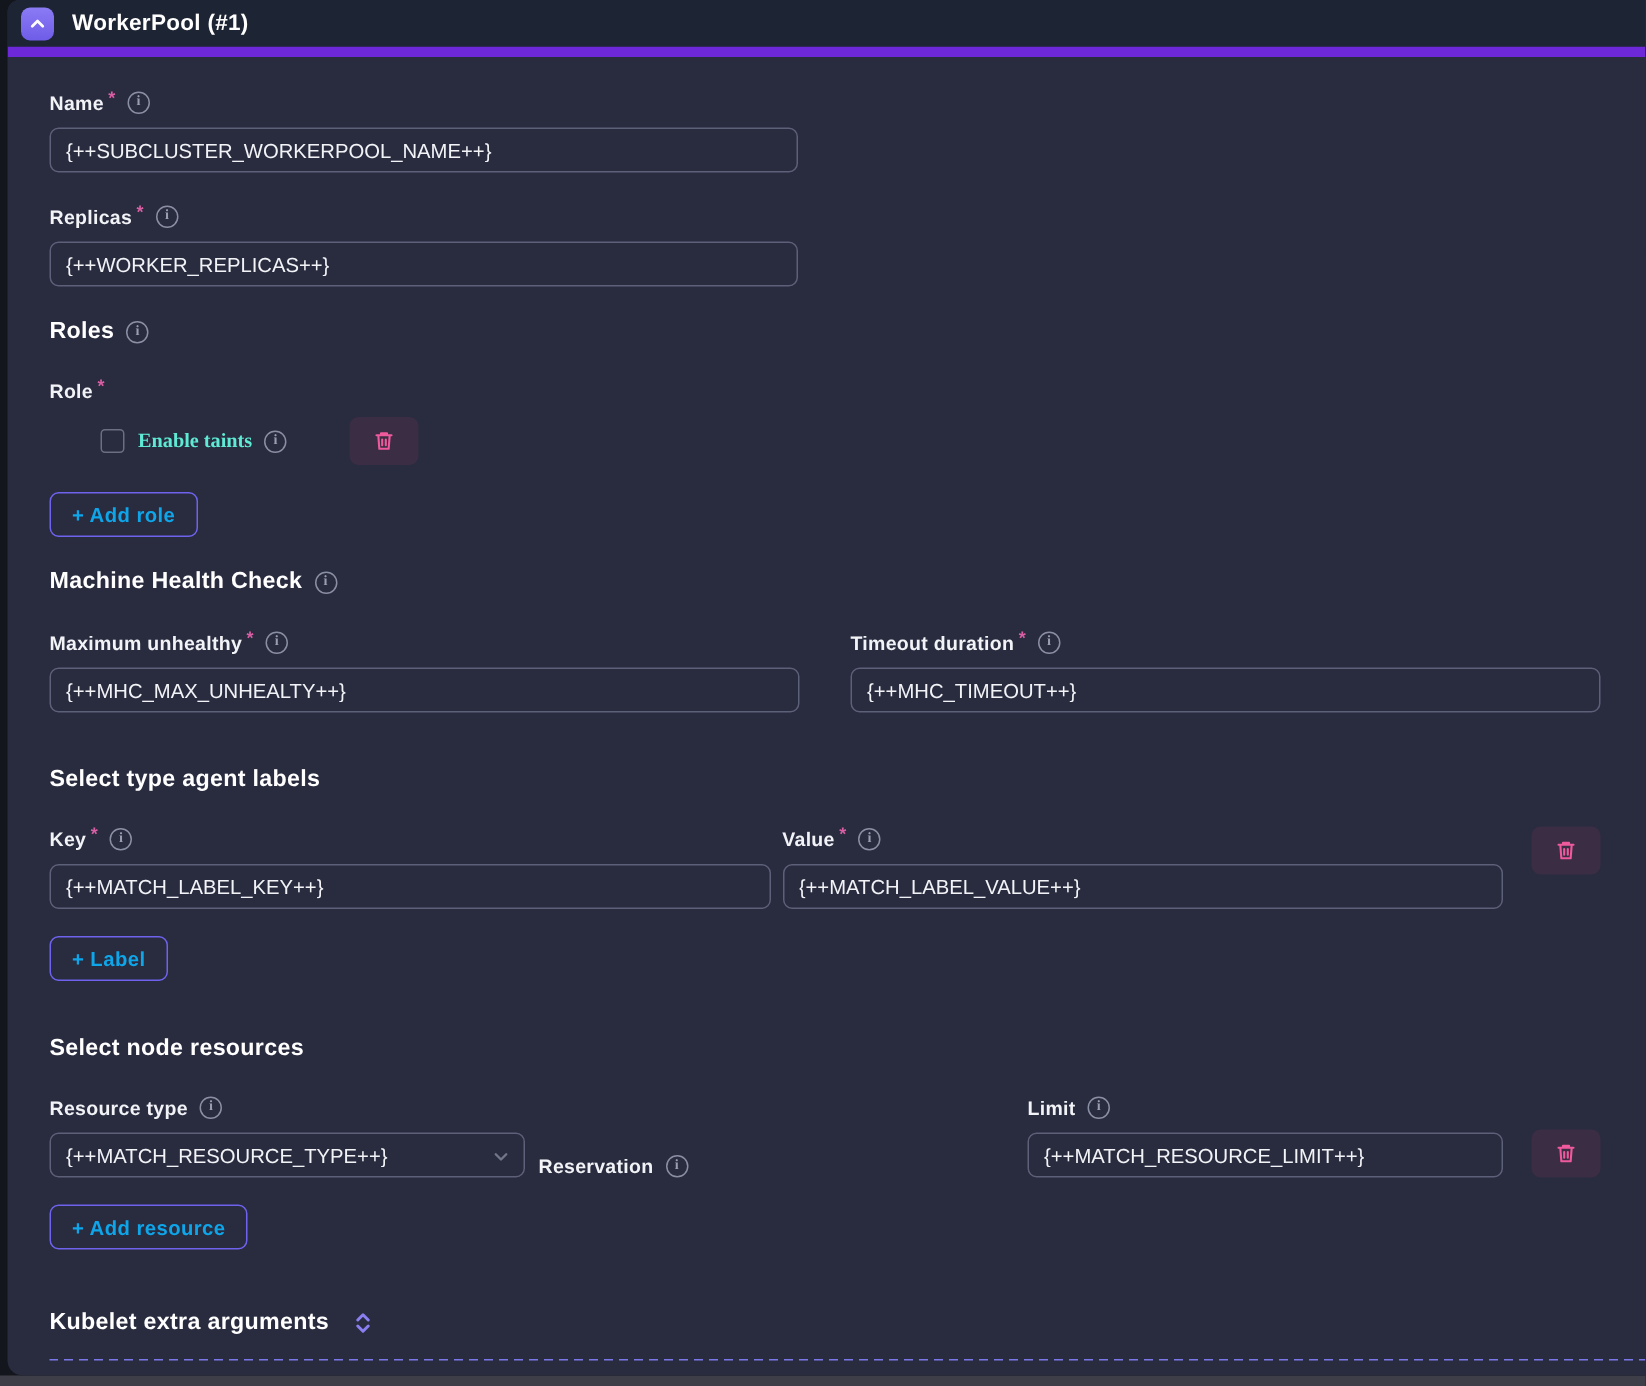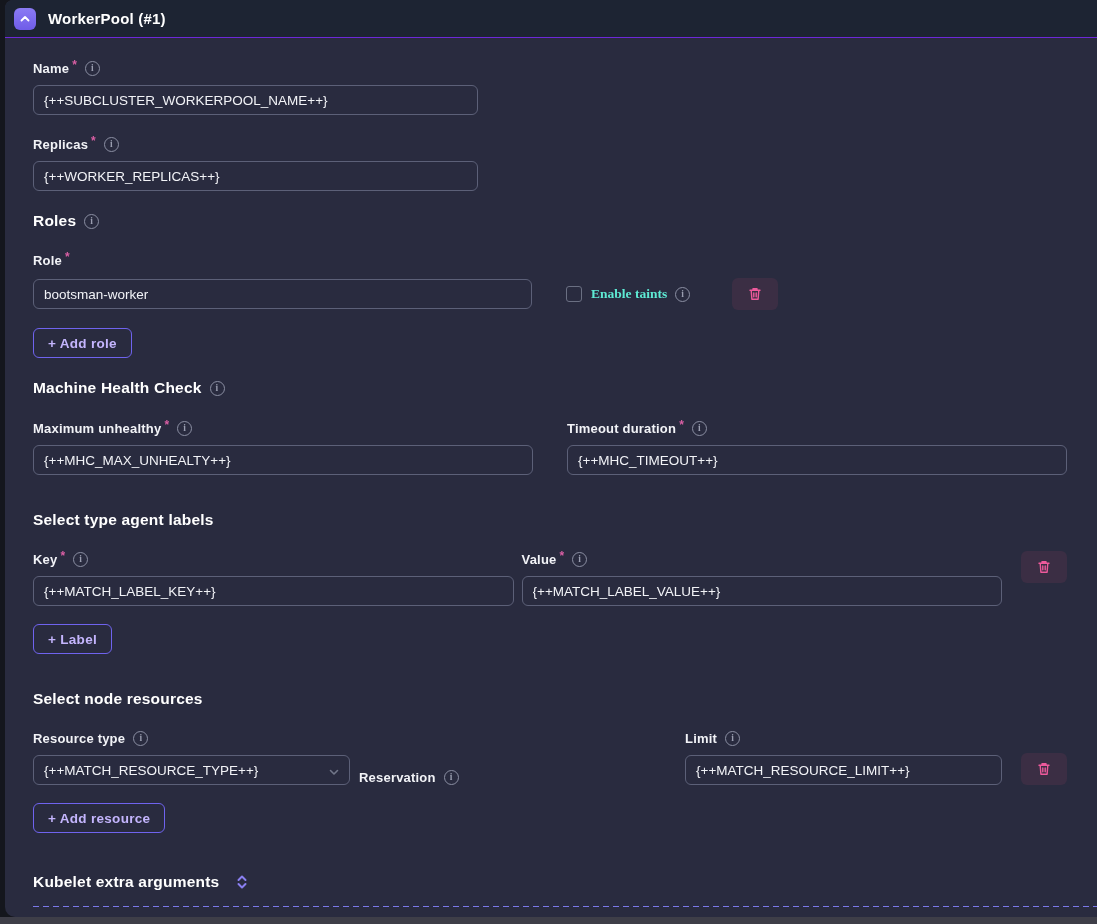--- a/index.html
+++ b/index.html
@@ -3,21 +3,21 @@
 <meta charset="utf-8">
 <style>
   * { margin:0; padding:0; box-sizing:border-box; }
   html,body { width:1097px; height:924px; overflow:hidden; }
   body { background:#3e3e48; font-family:"Liberation Sans", sans-serif; position:relative; }
 
   .page { position:absolute; left:0; top:0; width:1097px; height:917px; background:#14161d; }
   .card { position:absolute; left:5px; top:0; right:0; bottom:0; background:#292b3f;
           border-radius:8px 0 0 10px; overflow:hidden; }
 
-  .card-header { height:38px; background:#1d2433; border-bottom:1px solid #6d28d9;
+  .card-header { height:38px; background:#1d2433; border-bottom:7px solid #6d28d9;
                  display:flex; align-items:center; padding-left:9px; border-radius:8px 0 0 0; }
   .collapse-btn { width:22px; height:22px; border-radius:6px;
                   background:linear-gradient(180deg,#8b7bf4,#6f5ce8);
                   display:flex; align-items:center; justify-content:center; cursor:pointer; }
   .card-title { color:#ffffff; font-weight:bold; font-size:15px; margin-left:12px; letter-spacing:.2px; }
 
   .content { padding:22px 30px 0 28px; }
 
   .label-row { display:flex; align-items:center; height:16px; }
   .field-label { color:#f2f3f7; font-weight:bold; font-size:13px; letter-spacing:.2px; }
@@ -30,40 +30,40 @@
   .tinput { height:30px; border:1px solid #5c6078; border-radius:6px; background:transparent;
             color:#f2f3f7; font-size:13.5px; font-family:"Liberation Sans", sans-serif;
             padding:0 10px; outline:none; width:100%; display:block; }
   .mt9  { margin-top:9px; }
 
   .heading { color:#ffffff; font-weight:bold; font-size:15.5px; letter-spacing:.2px;
              display:flex; align-items:center; height:18px; }
 
   .btn-add { display:inline-flex; align-items:center; height:30px; padding:0 14px;
              border:1px solid #6f63ee; border-radius:6px; background:transparent;
-             color:#c4b5fd; font-size:13.5px; font-weight:bold; letter-spacing:.3px;
+             color:#0ea5e9; font-size:13.5px; font-weight:bold; letter-spacing:.3px;
              cursor:pointer; font-family:"Liberation Sans", sans-serif; }
 
   .btn-trash { width:46px; height:32px; border:none; border-radius:6px; background:#3b2e44;
                display:flex; align-items:center; justify-content:center; cursor:pointer; flex:none; }
 
   .row { display:flex; }
   .col { display:flex; flex-direction:column; }
 
   .checkbox { width:16px; height:16px; border:1px solid #6a6f82; border-radius:3px;
               background:transparent; cursor:pointer; flex:none; }
   .muted-label { color:#5eead4; font-weight:bold; font-size:13.5px; margin-left:9px;font-family:Liberation Serif, serif; }
 
   .select-box { position:relative; }
   .select-box .chev { position:absolute; right:10px; top:9px; pointer-events:none; }
 
   .dashes { height:1px; margin-left:0;
             background:repeating-linear-gradient(90deg,#7a78e8 0 6px, transparent 6px 10px); }
 
-  .w-name { width:445px; }
+  .w-name { width:499px; }
   .gap34 { gap:34px; }
 </style>
 </head>
 <body>
 
 <div class="page">
 <div class="card">
 
   <div class="card-header">
     <span class="collapse-btn">
@@ -96,21 +96,20 @@
     <div class="heading" style="margin-top:21px;">
       <span>Roles</span>
       <span class="info">i</span>
     </div>
 
     <div class="label-row" style="margin-top:22px;">
       <span class="field-label">Role</span>
       <span class="req">*</span>
     </div>
     <div class="row" style="margin-top:10px; align-items:center;">
-      <input class="tinput w-name" style="width: 499px;" value="bootsman-worker">
       <div class="row" style="margin-left:34px; align-items:center;">
         <span class="checkbox"></span>
         <span class="muted-label">Enable taints</span>
         <span class="info">i</span>
       </div>
       <button class="btn-trash" style="margin-left:42px;">
         <svg width="16" height="16" viewBox="0 0 16 16">
           <path d="M3 4.2 H13 M6 4.2 V2.8 H10 V4.2 M4.2 4.2 L4.9 13.2 H11.1 L11.8 4.2 M6.8 7 V10.8 M9.2 7 V10.8" fill="none" stroke="#ee5a9c" stroke-width="1.4" stroke-linecap="round" stroke-linejoin="round"></path>
         </svg>
       </button>

